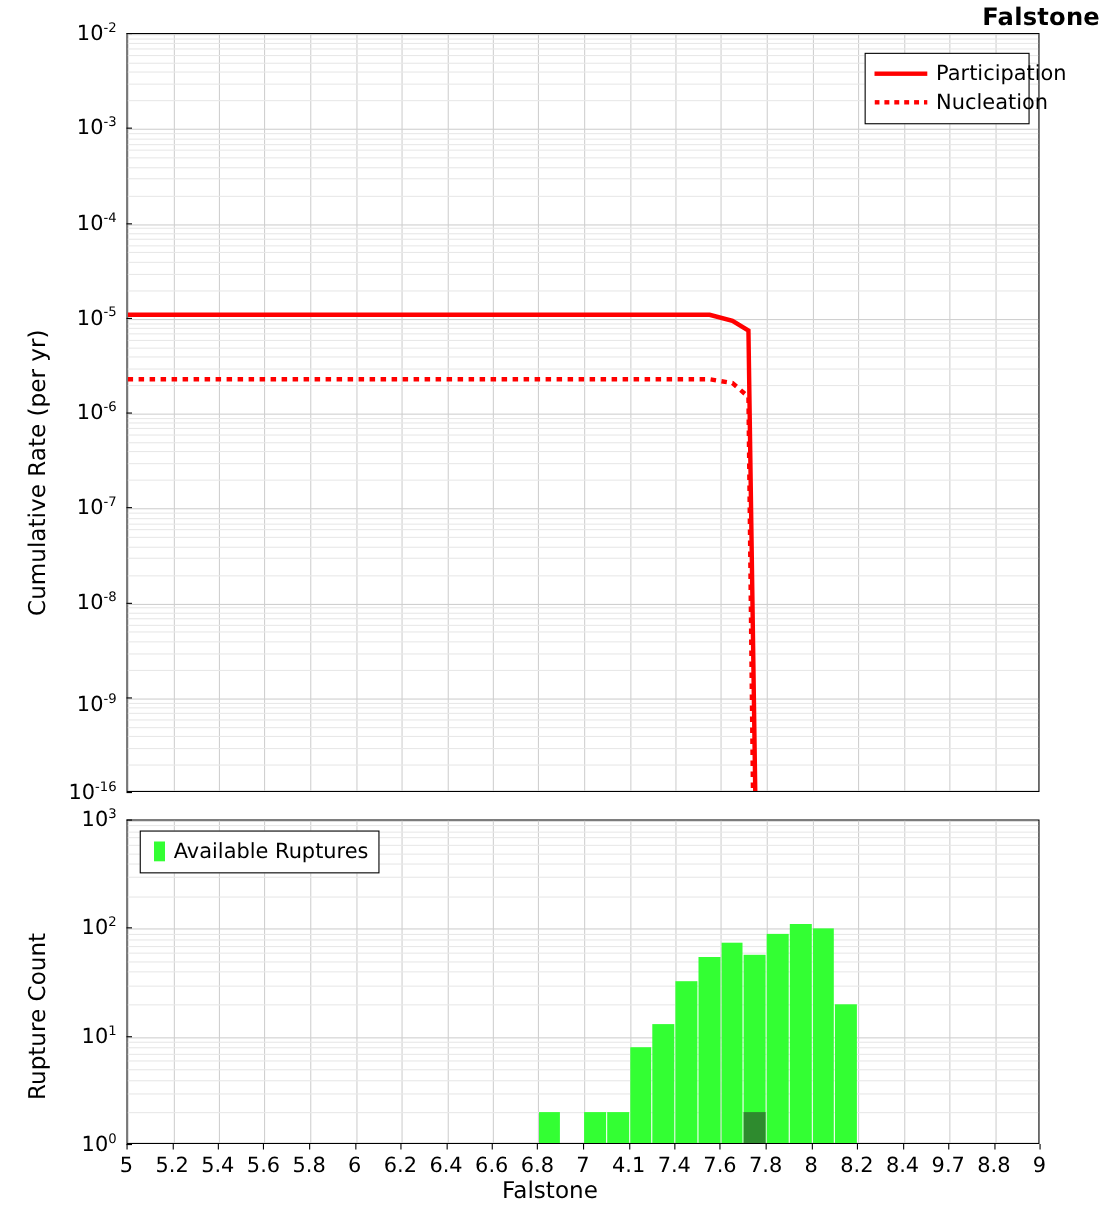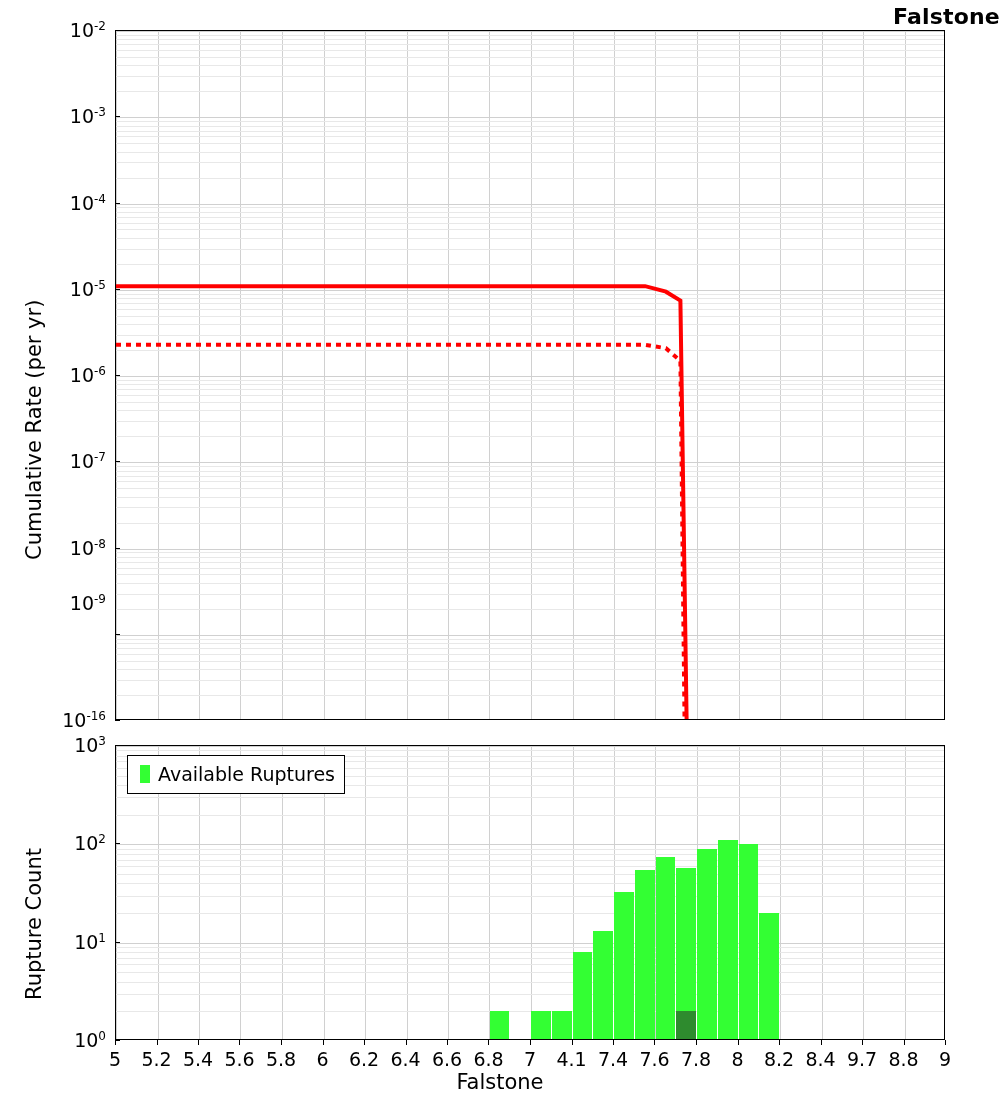--- a/index.html
+++ b/index.html
@@ -264,26 +264,40 @@
       <div class="tick-label y" style="left: 38px; width: 68px; top: 202.5px;"><span class="exp-label">10<sup>-4</sup></span></div>
       <div class="tick-mark y" style="left: 115px; top: 203px;"></div>
       <div class="tick-label y" style="left: 38px; width: 68px; top: 288.75px;"><span class="exp-label">10<sup>-5</sup></span></div>
       <div class="tick-mark y" style="left: 115px; top: 289px;"></div>
       <div class="tick-label y" style="left: 38px; width: 68px; top: 375px;"><span class="exp-label">10<sup>-6</sup></span></div>
       <div class="tick-mark y" style="left: 115px; top: 375px;"></div>
       <div class="tick-label y" style="left: 38px; width: 68px; top: 461.25px; text-align: right;"><span class="exp-label">10<sup>-7</sup></span></div>
       <div class="tick-mark y" style="left: 115px; top: 461px;"></div>
       <div class="tick-label y" style="left: 38px; width: 68px; top: 547.5px;"><span class="exp-label">10<sup>-8</sup></span></div>
       <div class="tick-mark y" style="left: 115px; top: 548px;"></div>
-      <div class="tick-label y" style="left: 38px; width: 68px; top: 603px; text-align: right;"><span class="exp-label">10<sup>-9</sup></span></div>
+      <div class="tick-label y" style="left: 38px; width: 68px; top: 640px; text-align: right;"><span class="exp-label">10<sup>-9</sup></span></div>
       <div class="tick-mark y" style="left: 115px; top: 634px;"></div>
       <div class="tick-label y" style="left: 38px; width: 68px; top: 720px;"><span class="exp-label">10<sup>-16</sup></span></div>
       <div class="tick-mark y" style="left: 115px; top: 720px;"></div>
     </div>
 
+  <div class="legend" id="top-legend" style="left: 786px; top: 48px; width: 150px; z-index: 10;">
+    <div class="legend-row">
+      <span class="legend-key">
+          <i class="key-solid" style="background:#ff0000"></i>
+        </span>
+      <span class="legend-label">Participation</span>
+    </div>
+    <div class="legend-row">
+      <span class="legend-key" style="color:#ff0000">
+          <i class="key-dotted"></i>
+        </span>
+      <span class="legend-label">Nucleation</span>
+    </div>
+  </div>
 
   <div class="plot-frame" id="bottom-plot" style="left:115px; top:745px; width:830px; height:295px;">
       <div class="grid-line v" style="left: 0px;"></div>
       <div class="grid-line v" style="left: 42px;"></div>
       <div class="grid-line v" style="left: 83px;"></div>
       <div class="grid-line v" style="left: 124px;"></div>
       <div class="grid-line v" style="left: 166px;"></div>
       <div class="grid-line v" style="left: 208px;"></div>
       <div class="grid-line v" style="left: 249px;"></div>
       <div class="grid-line v" style="left: 291px;"></div>

